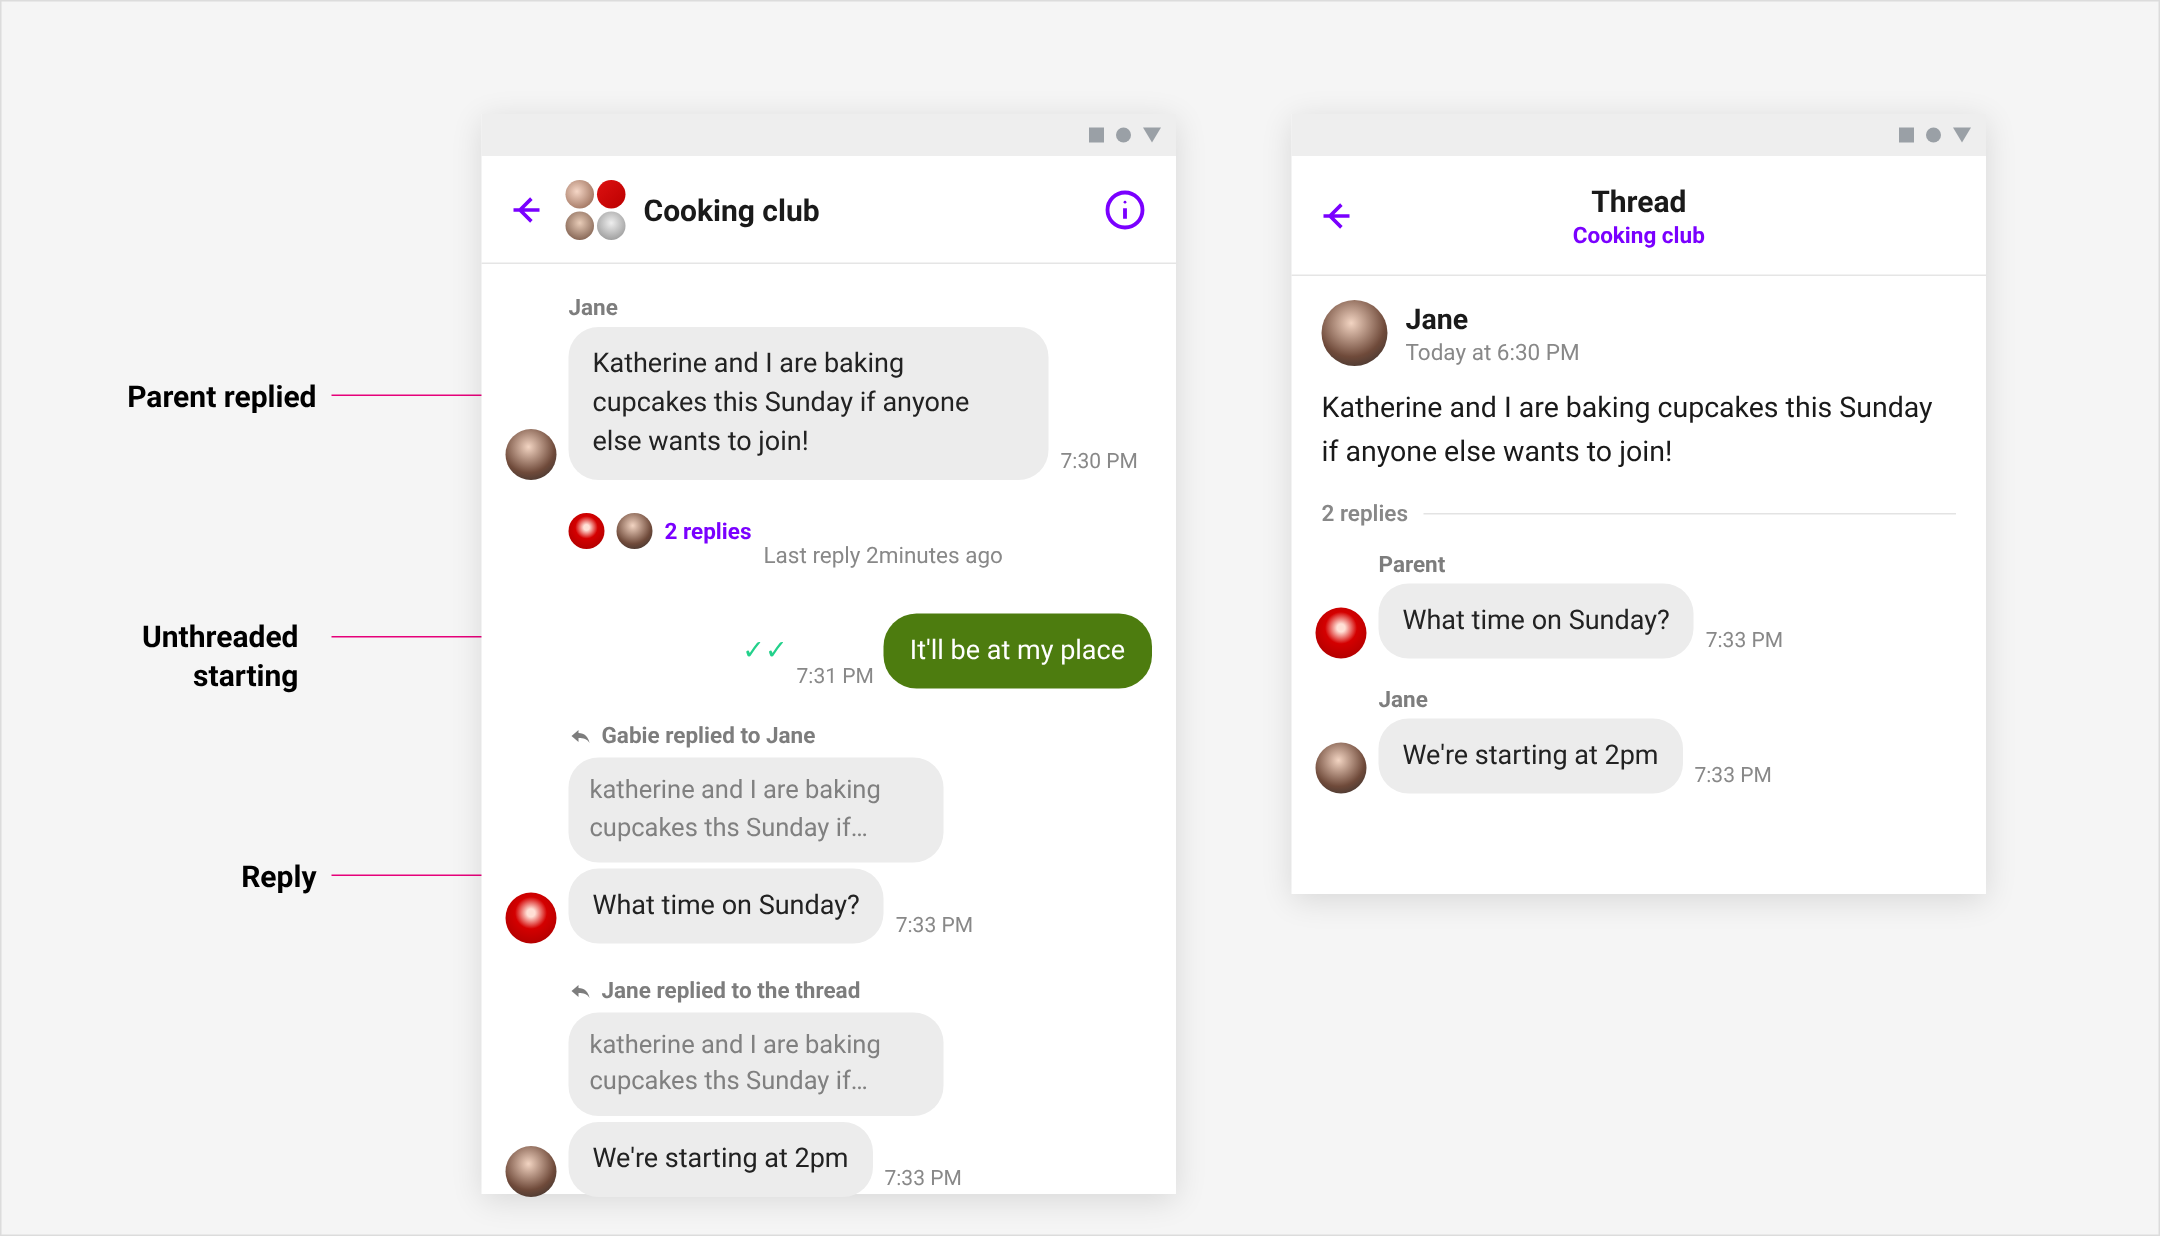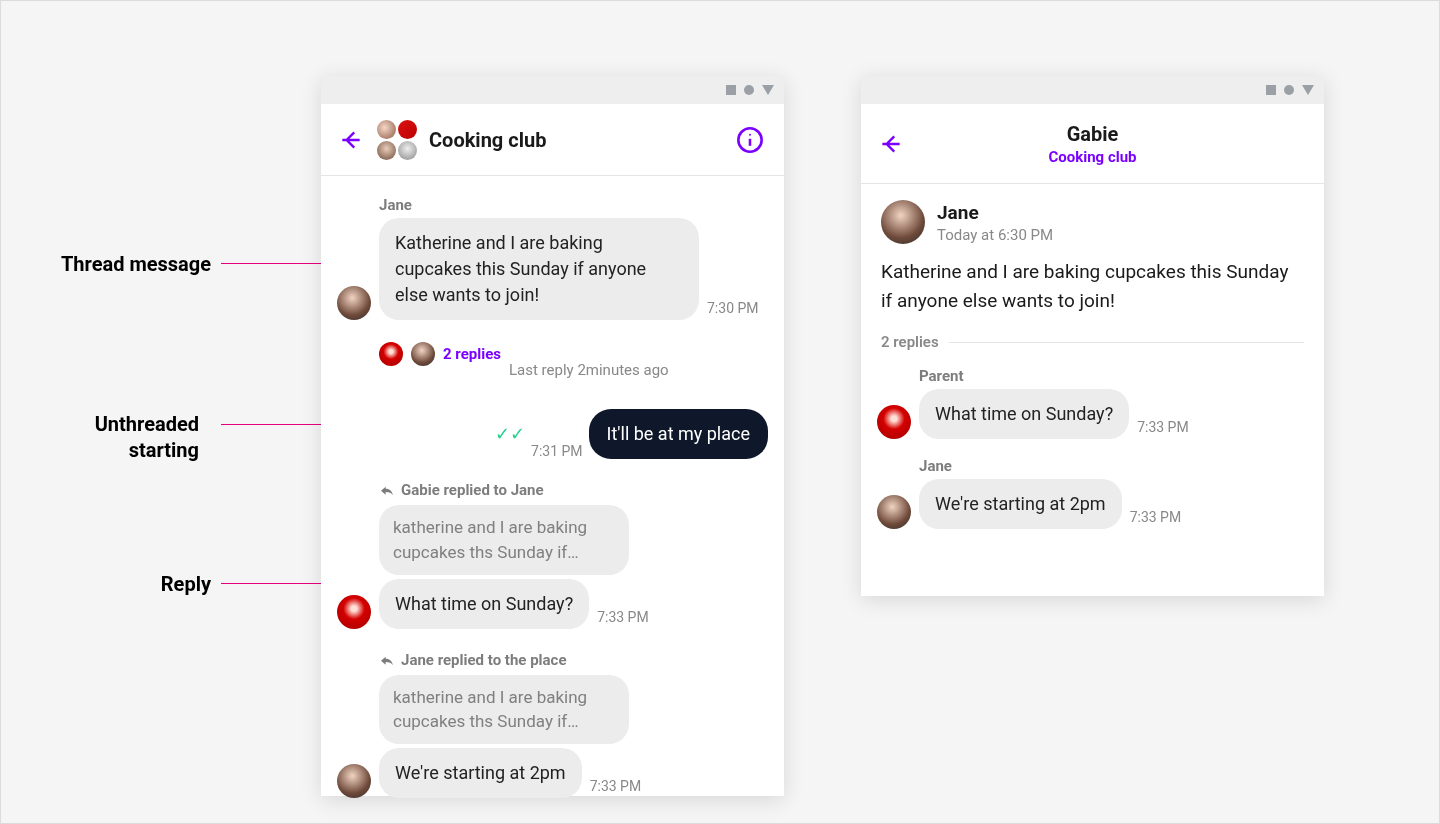--- a/index.html
+++ b/index.html
@@ -102,21 +102,21 @@
     background:#ececec;
     border-radius:20px;
     padding: 12px 16px;
     font-size: 18px;
     line-height:1.45;
     color:#222;
     max-width: 320px;
   }
   .bubble.quote { color:#808080; padding:10px 14px; font-size:17px; }
   .bubble.mine {
-    background:#0f172a;
+    background:#4d7c0f;
     color:#fff;
     font-size:18px;
     padding:12px 18px;
     border-radius:22px;
   }
   .ts {
     font-size:14px;color:#888;
     align-self:flex-end;
     white-space:nowrap;
     padding-bottom:4px;
@@ -158,21 +158,21 @@
   .replies-divider {
     display:flex;align-items:center;gap:10px;
     padding: 8px 20px 6px 20px;
   }
   .replies-divider span { font-size:15px;color:#888;font-weight:600; }
   .replies-divider .line { flex:1;height:1px;background:#e3e3e3; }
 </style>
 </head>
 <body>
 
-<div class="annot" style="left:20px;top:250px;width:190px;">Thread message</div>
+<div class="annot" style="left:20px;top:250px;width:190px;">Parent replied</div>
 <div class="annot-line" style="left:220px;top:262px;width:170px;"></div>
 
 <div class="annot" style="left:8px;top:410px;width:190px;">
   <span>Unthreaded</span><br>
   <span>starting</span>
 </div>
 <div class="annot-line" style="left:220px;top:423px;width:400px;"></div>
 
 <div class="annot" style="left:20px;top:570px;width:190px;">Reply</div>
 <div class="annot-line" style="left:220px;top:582px;width:170px;"></div>
@@ -238,21 +238,21 @@
     <div class="msg-row">
       <div class="av av-gabie"></div>
       <div class="bubble">What time on Sunday?</div>
       <div class="ts">7:33 PM</div>
     </div>
 
     <div class="reply-header">
       <svg viewBox="0 0 24 24">
           <path d="M10 7L3 13l7 6v-4c5 0 9 1 11 5-1-6-5-10-11-10V7z"></path>
         </svg>
-      <span>Jane replied to the place</span>
+      <span>Jane replied to the thread</span>
     </div>
     <div class="quote-stack">
       <div class="bubble quote" style="max-width:250px;">katherine and I are baking cupcakes ths Sunday if…</div>
     </div>
     <div class="msg-row">
       <div class="av av-jane"></div>
       <div class="bubble">We're starting at 2pm</div>
       <div class="ts">7:33 PM</div>
     </div>
   </div>
@@ -264,21 +264,21 @@
     <div class="sb-ci"></div>
     <div class="sb-tr"></div>
   </div>
   <div class="topbar2">
     <div class="back-arrow">
       <svg viewBox="0 0 24 24" width="26" height="26">
           <path d="M15 5l-7 7 7 7M4 12h16"></path>
         </svg>
     </div>
     <div class="th-titles">
-      <div class="th-title">Gabie</div>
+      <div class="th-title">Thread</div>
       <div class="th-sub">Cooking club</div>
     </div>
   </div>
 
   <div class="parent-block">
     <div class="parent-head">
       <div class="av av-jane" style="width:44px;height:44px;"></div>
       <div>
         <div class="parent-name">Jane</div>
         <div class="parent-time">Today at 6:30 PM</div>

